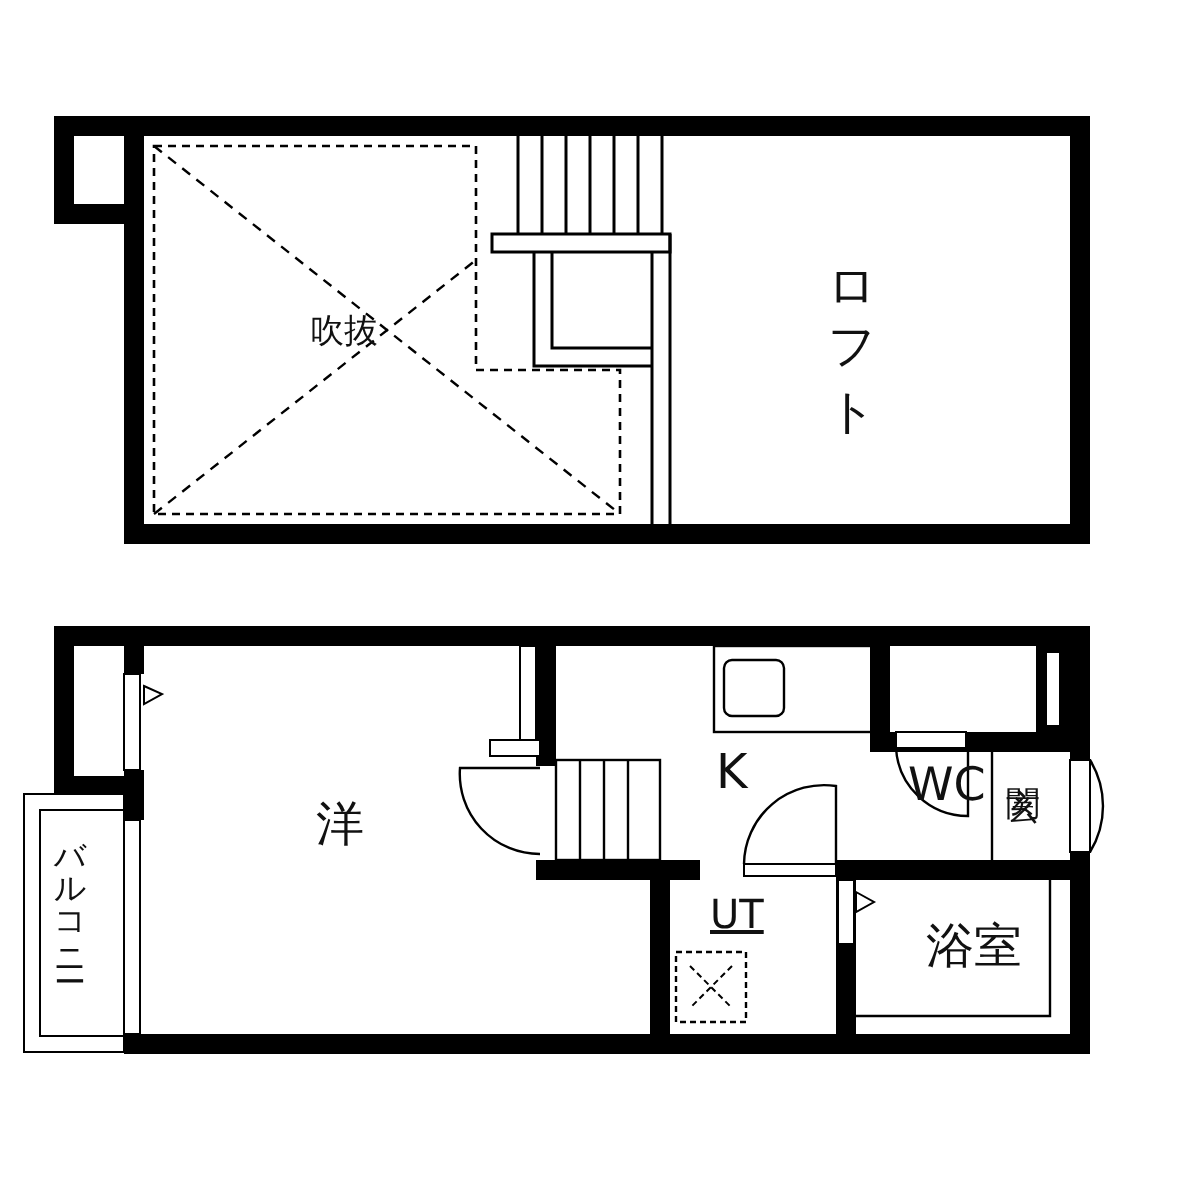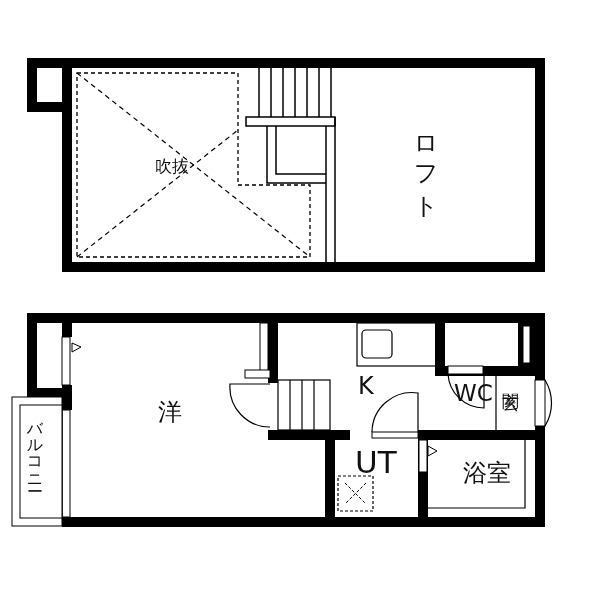--- a/index.html
+++ b/index.html
@@ -108,15 +108,15 @@
   </g>
 </svg>
 
 <div class="lbl" style="left:155px;top:158px;font-size:17px;">吹抜</div>
 <div class="lbl vert" style="left:414px;top:120px;font-size:24px;">ロフト</div>
 
 <div class="lbl" style="left:158px;top:400px;font-size:24px;">洋</div>
 <div class="lbl" style="left:358px;top:374px;font-size:24px;">K</div>
 <div class="lbl" style="left:454px;top:338px;font-size:23px;margin-top:44px;">WC</div>
 <div class="lbl vert" style="left:502px;top:380px;font-size:17px;letter-spacing:0;">玄関</div>
-<div class="lbl" style="left:355px;top:447px;font-size:31px;">UT</div>
+<div class="lbl" style="left:355px;top:447px;font-size:20px;text-decoration:underline;">UT</div>
 <div class="lbl" style="left:463px;top:461px;font-size:24px;">浴室</div>
 <div class="lbl vert" style="left:27px;top:410px;font-size:16px;letter-spacing:0;">バルコニー</div>
 
 </body></html>

